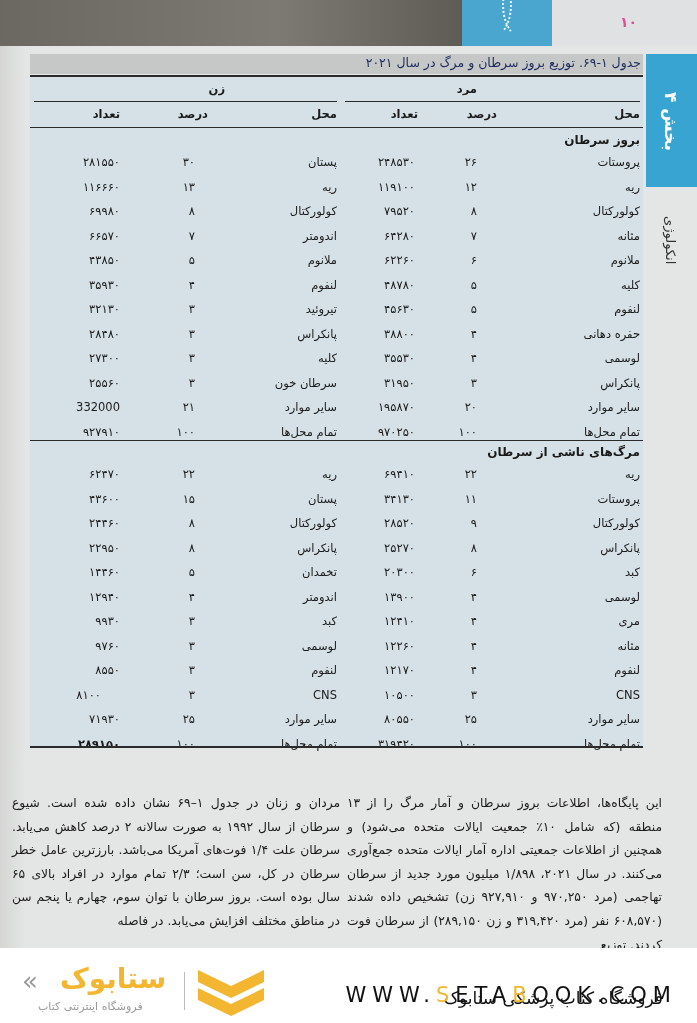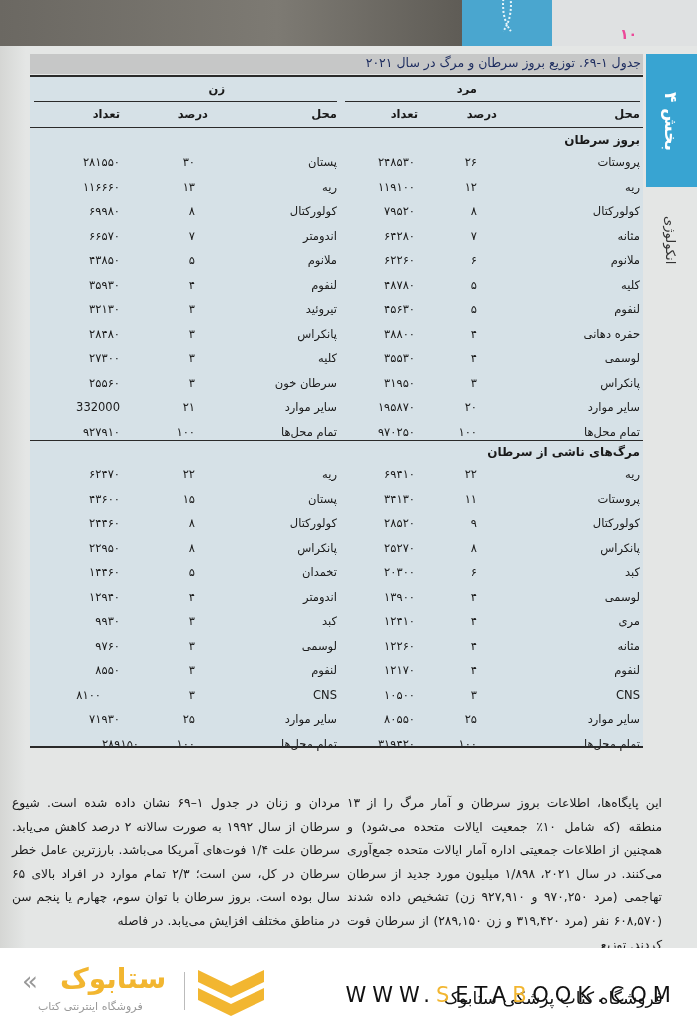--- a/index.html
+++ b/index.html
@@ -5,21 +5,21 @@
   * { box-sizing: border-box; margin: 0; padding: 0; }
   html, body { width: 697px; height: 1023px; overflow: hidden; background: #ffffff; }
   body { position: relative; font-family: "DejaVu Sans", sans-serif; color: #1a1a1a; }
 
   .photo-top { position: absolute; left: 0; top: 0; width: 697px; height: 948px; background: #c9cbca; }
   .dark-strip { position: absolute; left: 0; top: 0; width: 462px; height: 46px; background: linear-gradient(90deg,#6b6862,#7d7a73 60%,#5f5c56); }
   .cover-img { position: absolute; left: 462px; top: 0; width: 90px; height: 46px; background: #4aa6cf; overflow: hidden; }
   .cover-img .arc1 { position: absolute; left: 5px; top: -30px; width: 45px; height: 70px; border: 2px dotted #e8f6fb; border-radius: 50%; border-left-color: transparent; border-bottom-color: transparent; }
   .cover-img .arc2 { position: absolute; left: 40px; top: -30px; width: 45px; height: 70px; border: 2px dotted #e8f6fb; border-radius: 50%; border-right-color: transparent; border-bottom-color: transparent; }
   .page-head-right { position: absolute; left: 552px; top: 0; width: 145px; height: 46px; background: #dfe1e2; }
-  .page-number { position: absolute; left: 620px; top: 26px; font-size: 14px; font-weight: bold; color: #ec4899; }
+  .page-number { position: absolute; left: 620px; top: 14px; font-size: 14px; font-weight: bold; color: #ec4899; }
 
   .page { position: absolute; left: 0; top: 46px; width: 697px; height: 902px; background: #e4e6e5; }
   .page-leftedge { position: absolute; left: 0; top: 46px; width: 26px; height: 902px; background: linear-gradient(90deg,#d5d6d4,#e4e6e5); }
 
   .side-tab { position: absolute; left: 646px; top: 54px; width: 51px; height: 133px; background: #38a4d2; }
   .side-tab-label { position: absolute; left: 653px; top: 66px; width: 36px; height: 110px; writing-mode: vertical-rl; color: #ffffff; font-size: 17px; font-weight: bold; direction: rtl; display: flex; align-items: center; justify-content: center; }
   .side-subject { position: absolute; left: 655px; top: 200px; width: 30px; height: 80px; writing-mode: vertical-rl; color: #333; font-size: 13px; direction: rtl; display: flex; align-items: center; justify-content: center; }
 
   .title-bar { position: absolute; left: 30px; top: 54px; width: 613px; height: 20px; background: #c6c7c7; }
   .table-title { position: absolute; right: 56px; top: 55px; font-size: 12.5px; color: #1c2b5e; direction: rtl; white-space: nowrap; }
@@ -221,21 +221,21 @@
       <div class="cell" style="right: 166px; top: 637px;">۲۵</div>
       <div class="cell" style="right: 228px; top: 637px;">۸۰۵۵۰</div>
       <div class="cell" style="right: 306px; top: 637px;">سایر موارد</div>
       <div class="cell" style="right: 448px; top: 637px;">۲۵</div>
       <div class="cell" style="right: 523px; top: 637px;">۷۱۹۳۰</div>
       <div class="cell" style="right: 3px; top: 661.5px;">تمام محل‌ها</div>
       <div class="cell" style="right: 166px; top: 661.5px;">۱۰۰</div>
       <div class="cell" style="right: 228px; top: 661.5px;">۳۱۹۴۲۰</div>
       <div class="cell" style="right: 306px; top: 661.5px;">تمام محل‌ها</div>
       <div class="cell" style="right: 448px; top: 661.5px;">۱۰۰</div>
-      <div class="cell" style="right: 504px; top: 661.5px;">۲۸۹۱۵۰</div>
+      <div class="cell" style="right: 523px; top: 661.5px; font-weight: bold;">۲۸۹۱۵۰</div>
     </div>
   <div class="rule" style="left:0;top:365px;width:613px;height:1px;"></div>
   <div class="rule" style="left:0;top:671px;width:613px;height:2px;"></div>
 </div>
 
 <div class="body-text right">این پایگاه‌ها، اطلاعات بروز سرطان و آمار مرگ را از ۱۳ منطقه (که شامل ۱۰٪ جمعیت ایالات متحده می‌شود) و همچنین از اطلاعات جمعیتی اداره آمار ایالات متحده جمع‌آوری می‌کنند. در سال ۲۰۲۱، ۱/۸۹۸ میلیون مورد جدید از سرطان تهاجمی (مرد ۹۷۰,۲۵۰ و ۹۲۷,۹۱۰ زن) تشخیص داده شدند (۶۰۸,۵۷۰ نفر (مرد ۳۱۹,۴۲۰ و زن ۲۸۹,۱۵۰) از سرطان فوت کردند. توزیع</div>
 <div class="body-text left">مردان و زنان در جدول ۱–۶۹ نشان داده شده است. شیوع سرطان از سال ۱۹۹۲ به صورت سالانه ۲ درصد کاهش می‌یابد. سرطان علت ۱/۴ فوت‌های آمریکا می‌باشد. بارزترین عامل خطر سرطان در کل، سن است؛ ۲/۳ تمام موارد در افراد بالای ۶۵ سال بوده است. بروز سرطان با توان سوم، چهارم یا پنجم سن در مناطق مختلف افزایش می‌یابد. در فاصله</div>
 
 <div class="footer"></div>
 <div class="footer-store">فروشگاه کتاب پزشکی ستابوک</div>

